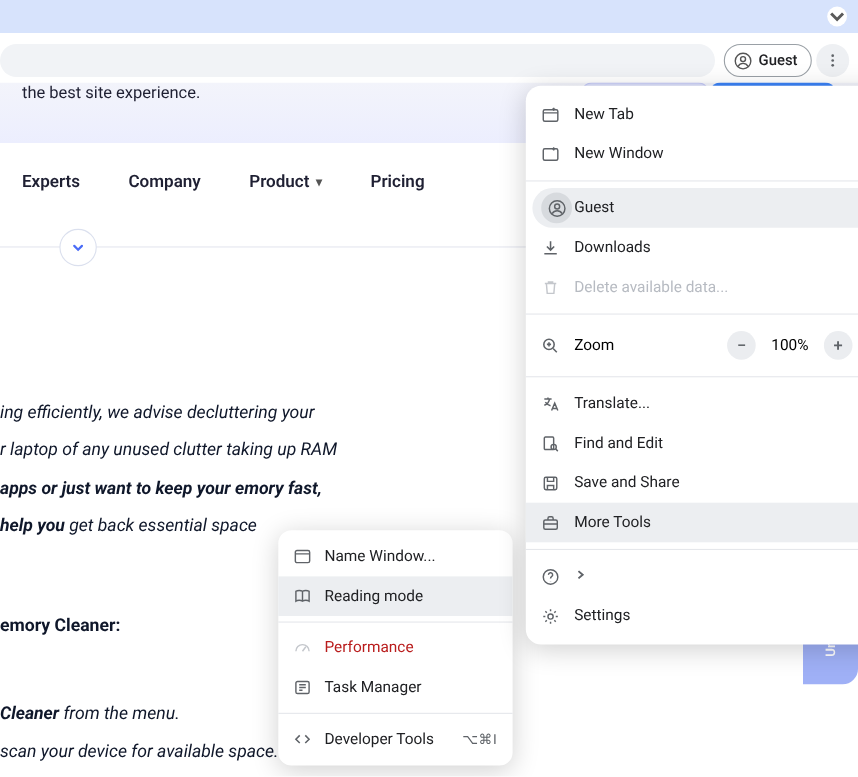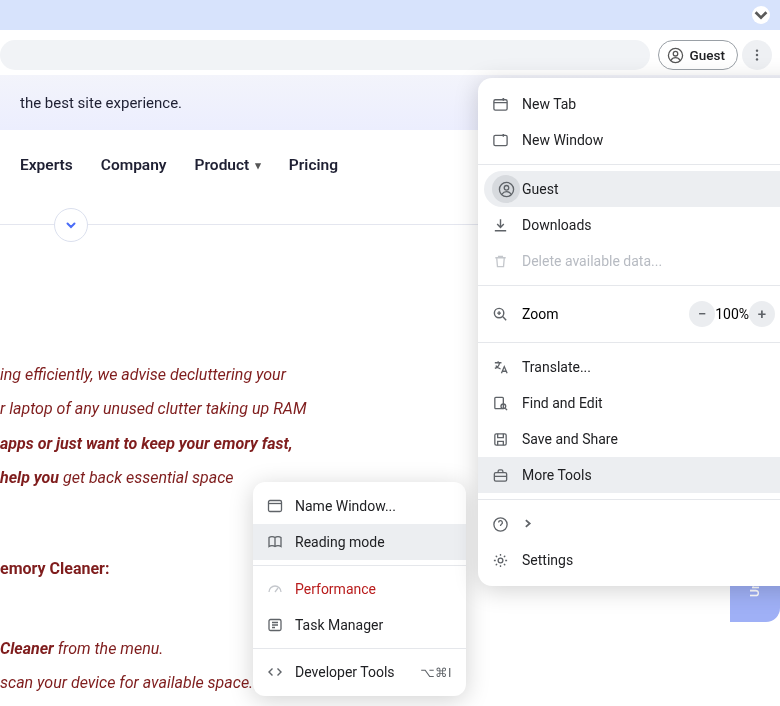--- a/index.html
+++ b/index.html
@@ -8,37 +8,37 @@
     .top-bar { height: 30px; background: #d7e3fc; position: relative; }
     .top-bar-chevron { position: absolute; right: 10px; top: 6px; width: 18px; height: 18px; background: #fff; border-radius: 50%; display: flex; align-items: center; justify-content: center; font-size: 10px; color: #5a5a5a; cursor: pointer; }
 
     .url-row { height: 45px; background: #fff; position: relative; border-bottom: none; }
     .url-bar { position: absolute; left: 0; top: 10px; right: 130px; height: 30px; background: #f1f3f6; border-radius: 16px; }
     .guest-badge { position: absolute; right: 42px; top: 10px; height: 30px; border: 1px solid #9aa0a6; border-radius: 16px; display: flex; align-items: center; padding: 0 12px 0 8px; gap: 6px; font-size: 13.5px; font-weight: 500; color: #202124; cursor: pointer; }
     .guest-badge svg { width: 17px; height: 17px; }
     .kebab { position: absolute; right: 8px; top: 10px; width: 30px; height: 30px; border-radius: 50%; background: #eef0f3; display: flex; align-items: center; justify-content: center; cursor: pointer; color: #5f6368; }
     .kebab svg { width: 14px; height: 14px; }
 
-    .cookie-bar { height: 55px; background: linear-gradient(180deg, #f3f4fb 0%, #eceefe 100%); display: flex; align-items: center; padding: 0 20px; font-size: 15px; color: #1f2033; }
+    .cookie-bar { height: 55px; background: linear-gradient(180deg, #f3f4fb 0%, #eceefe 100%); display: flex; align-items: flex-start; padding: 0 20px; font-size: 15px; color: #1f2033; }
     .cookie-bar .text { margin-right: auto; white-space: nowrap; }
     .btn-disagree { background: #d9ddfa; border: 1px solid #c3c8f5; color: #4361ee; font-weight: 600; padding: 10px 26px; border-radius: 10px; cursor: pointer; font-size: 15px; }
     .btn-agree { background: #3b82f6; color: #fff; border: none; font-weight: 600; padding: 10px 36px; border-radius: 10px; cursor: pointer; font-size: 15px; }
 
-    .nav-area { height: 70px; display: flex; align-items: center; padding: 0 20px; gap: 28px; font-size: 15.5px; font-weight: 600; color: #1f2033; justify-content: flex-end; }
+    .nav-area { height: 70px; display: flex; align-items: center; padding: 0 20px; gap: 44px; font-size: 15.5px; font-weight: 600; color: #1f2033; justify-content: flex-end; }
     .nav-area .nav-item { cursor: pointer; display: flex; align-items: center; gap: 6px; }
     .nav-area .nav-item .chev { font-size: 11px; color: #555; }
     .download-btn { margin-left: auto; background: #3b82f6; color: #fff; border: none; border-radius: 18px; padding: 12px 24px 12px 20px; display: flex; align-items: center; gap: 10px; font-weight: 600; font-size: 15.5px; cursor: pointer; }
     .download-btn svg { width: 18px; height: 18px; fill: #fff; }
 
     .divider-row { height: 50px; position: relative; display:flex; align-items:center; }
     .divider-row .line { position:absolute; top:24px; left:0; right:0; height:1px; background:#e4e6ef; }
     .divider-circle { position:absolute; left:54px; top:8px; width:34px; height:34px; border:1px solid #dbe0ee; background:#fff; border-radius:50%; display:flex; align-items:center; justify-content:center; cursor:pointer; }
     .divider-circle svg { width:12px; height:12px; stroke:#4a6cf7; }
 
-    .content { padding: 110px 0 0 0; font-size: 16px; color: #7f1d1d; line-height: 1.9; font-style: italic; }
+    .content { padding: 110px 0 0 0; font-size: 16px; color: #0f172a; line-height: 1.9; font-style: italic; }
     .content p { margin-bottom: 4px; white-space: nowrap; }
     .content .bold { font-weight: 700; font-style: italic; }
     .content .normal { font-style: normal; font-weight: 700; margin-top: 60px; }
     .content .steps { font-style: italic; margin-top: 50px; }
 
     .side-tab { position: absolute; right: 0; top: 554px; width: 50px; height: 68px; background: #9fb0f6; border-radius: 14px 0 0 14px; color: #fff; display:flex; align-items:center; justify-content:center; font-weight:600; font-size:12px; writing-mode: vertical-rl; transform: rotate(180deg); cursor:pointer; }
 
     
     .main-menu { position: absolute; left: 478px; top: 78px; width: 358px; background: #fff; border-radius: 14px; box-shadow: 0 4px 24px rgba(0,0,0,0.18); padding: 8px 0; z-index: 30; }
     .menu-row { display: flex; align-items: center; height: 36px; padding: 0 14px 0 14px; font-size: 14px; color: #202124; cursor: pointer; position:relative; }
@@ -55,21 +55,21 @@
     .menu-row .arrow svg { width:11px; height:11px; }
     .menu-row.highlight { background:#eceef1; }
     .menu-sep { height: 1px; background: #e5e7eb; margin: 6px 0; }
     .icon-circle { width:28px; height:28px; border-radius:50%; background:#f0f1f3; display:flex; align-items:center; justify-content:center; }
 
     .zoom-row { display:flex; align-items:center; height:44px; padding: 0 12px 0 14px; font-size:14px; }
     .zoom-row .icon-slot { width:30px; display:flex; align-items:center; color:#5f6368; }
     .zoom-row .icon-slot svg { width:17px; height:17px; }
     .zoom-row .label { flex:1; }
     .zoom-btn { width:26px; height:26px; border-radius:50%; background:#ebedf0; display:flex; align-items:center; justify-content:center; color:#5f6368; cursor:pointer; font-size:15px; font-weight:500; }
-    .zoom-val { padding: 0 0; font-size:14px; }
+    .zoom-val { padding: 0 14px; font-size:14px; }
     .zoom-sep { width:1px; height:20px; background:#e2e4e8; margin: 0 10px; }
     .fullscreen-btn { width:28px; height:28px; border-radius:8px; border:1px solid #dcdfe4; display:flex; align-items:center; justify-content:center; cursor:pointer; color:#5f6368; }
     .fullscreen-btn svg { width:14px; height:14px; }
 
     
     .sub-menu { position:absolute; left:253px; top:482px; width:213px; background:#fff; border-radius:12px; box-shadow: 0 4px 24px rgba(0,0,0,0.18); padding:6px 0; z-index:25; }
     .sub-row { display:flex; align-items:center; height:36px; padding:0 14px; font-size:14px; color:#202124; cursor:pointer; }
     .sub-row.highlight { background:#eceef1; }
     .sub-row.disabled { color:#b91c1c; cursor:default; }
     .sub-row .icon-slot { width:28px; display:flex; align-items:center; color:#5f6368; }

